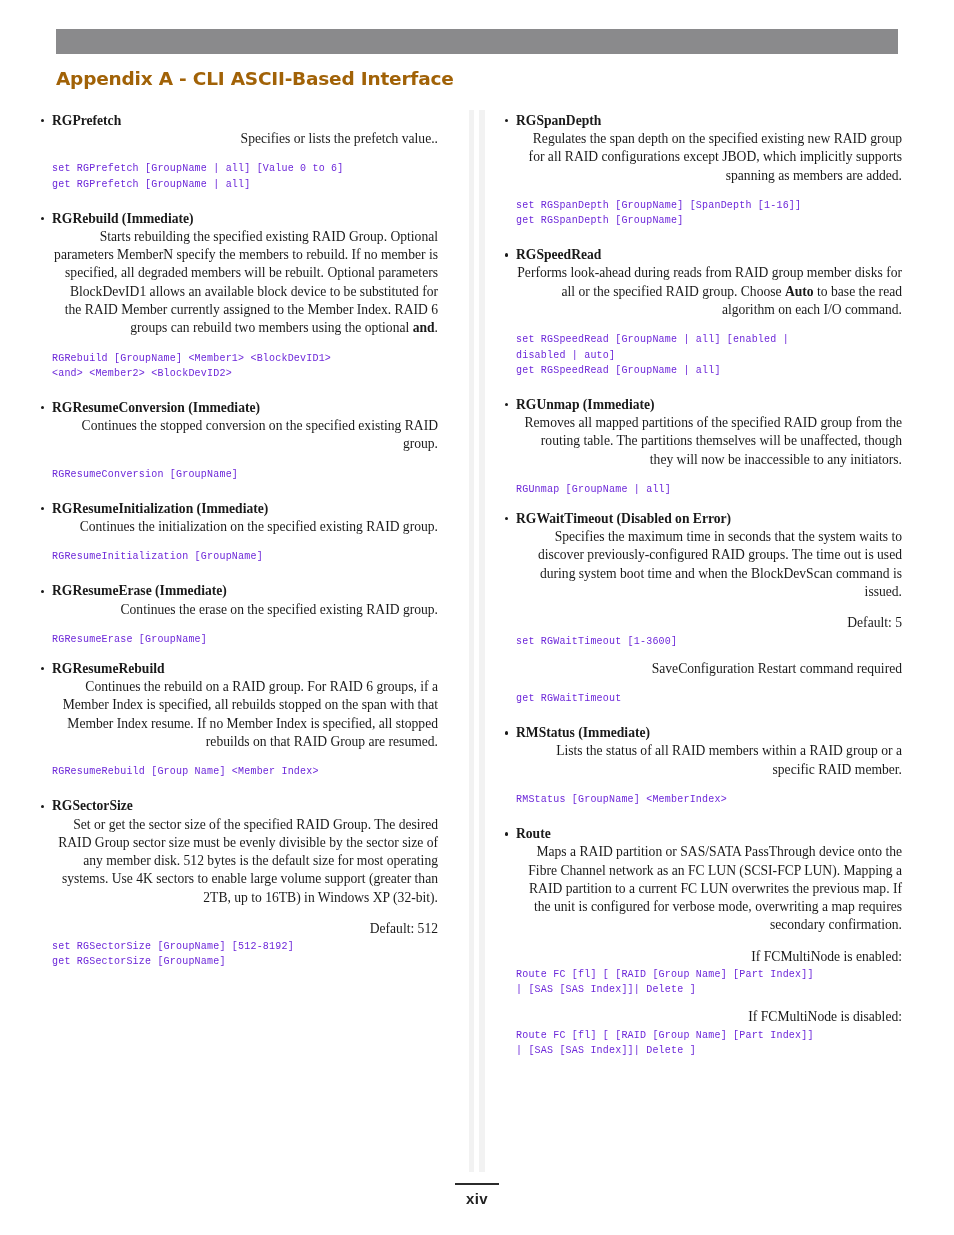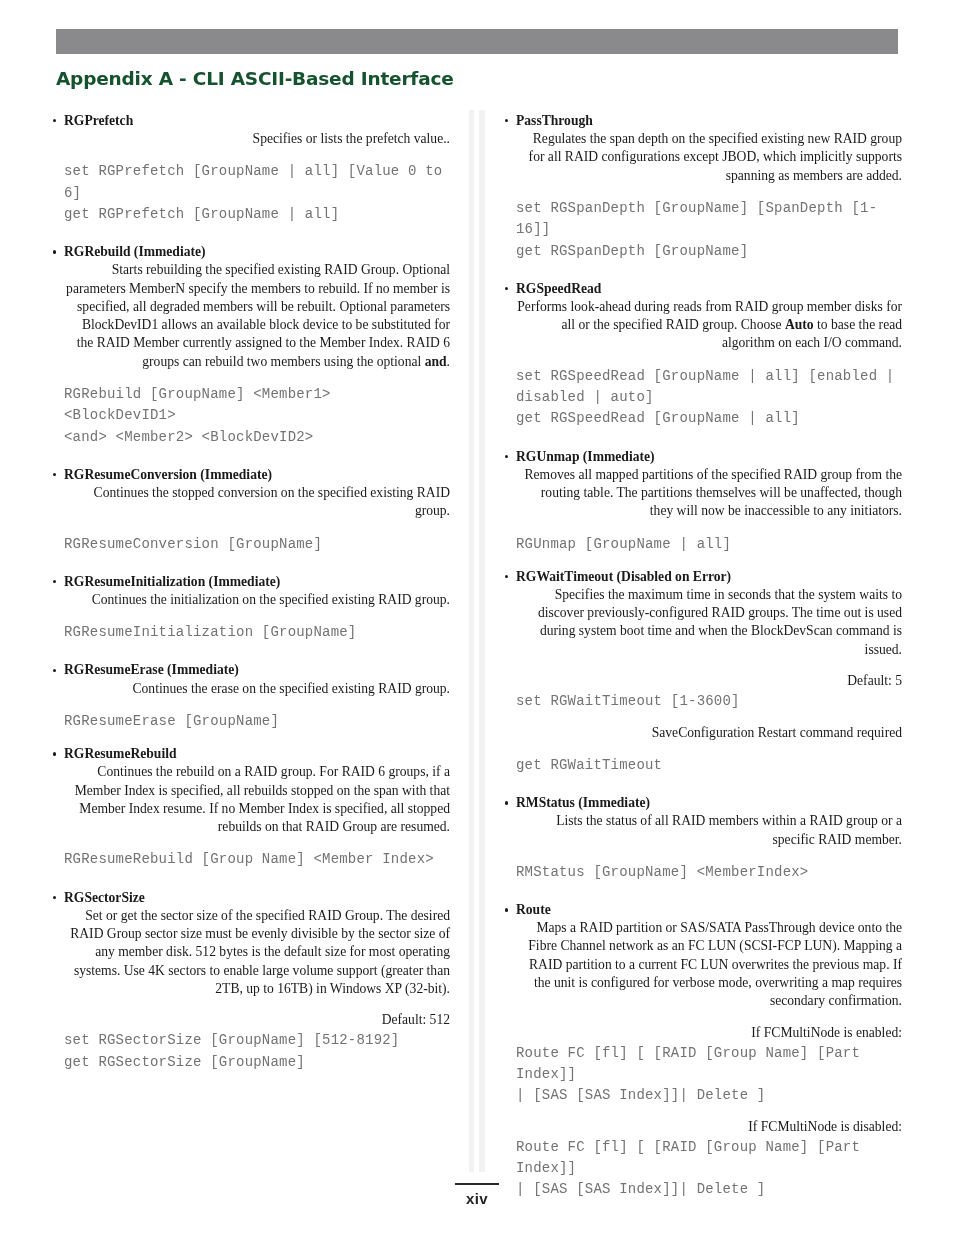--- a/index.html
+++ b/index.html
@@ -33,21 +33,21 @@
 
   
   .page-title {
     position: absolute;
     left: 56px;
     top: 68px;
     font-family: "DejaVu Sans", sans-serif;
     font-weight: bold;
     font-size: 18.5px;
     letter-spacing: -0.2px;
-    color: #14532d;
+    color: #a16207;
     white-space: nowrap;
   }
 
   
   .col-divider {
     position: absolute;
     left: 469px;
     top: 110px;
     width: 16px;
     height: 1062px;
@@ -67,21 +67,21 @@
   .columns {
     position: absolute;
     left: 0;
     top: 112px;
     width: 954px;
   }
   .col {
     position: absolute;
     top: 0;
   }
-  .col-left  { left: 52px;  width: 398px; }
+  .col-left  { left: 40px;  width: 398px; }
   .col-right { left: 504px; width: 398px; }
 
   
   .entry { margin-bottom: 13px; }
 
   .entry-head {
     position: relative;
     padding-left: 12px;
     font-size: 13.6px;
     font-weight: bold;
@@ -111,23 +111,23 @@
     padding-left: 12px;
     font-size: 13.6px;
     line-height: 1.345;
     margin: 0;
     text-align: right;
   }
 
   .code {
     padding-left: 12px;
     font-family: "Liberation Mono", "DejaVu Sans Mono", monospace;
-    font-size: 14px;
+    font-size: 10px;
     line-height: 1.52;
-    color: #737373;
+    color: #6d28d9;
     white-space: pre-wrap;
     letter-spacing: 0.2px;
   }
 
   .gap-before-code { margin-top: 13px; }
   .gap-sm { margin-top: 11px; }
   .gap-tight { margin-top: 1px; }
 
   
   .footer {
@@ -225,21 +225,21 @@
         <div class="code gap-tight">set RGSectorSize [GroupName] [512-8192]
 get RGSectorSize [GroupName]</div>
       </div>
 
     </div>
 
     <div class="col col-right">
 
       <div class="entry">
         <div class="entry-head">
-          <span class="bullet"></span><span>PassThrough</span>
+          <span class="bullet"></span><span>RGSpanDepth</span>
         </div>
         <p class="entry-desc">Regulates the span depth on the specified existing new RAID group for all RAID configurations except JBOD, which implicitly supports spanning as members are added.</p>
         <div class="code gap-before-code">set RGSpanDepth [GroupName] [SpanDepth [1-16]]
 get RGSpanDepth [GroupName]</div>
       </div>
 
       <div class="entry" style="margin-top:18px;">
         <div class="entry-head">
           <span class="bullet"></span><span>RGSpeedRead</span>
         </div>

